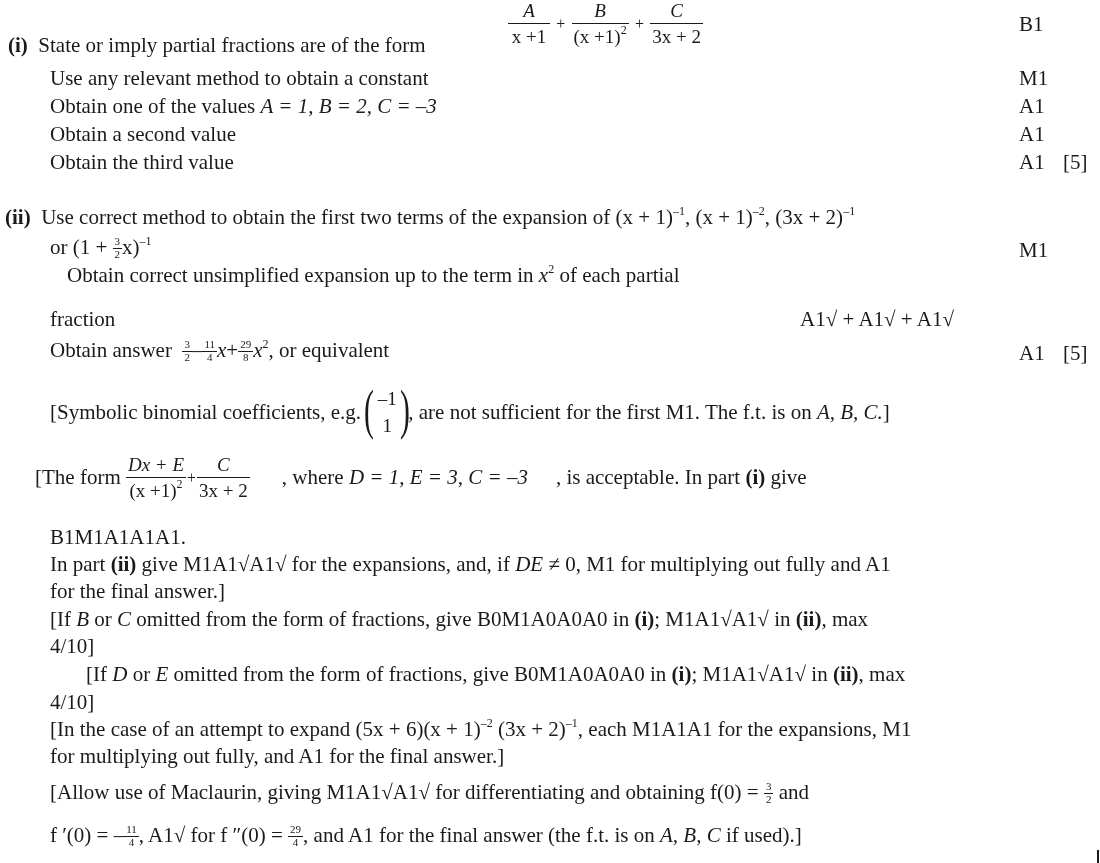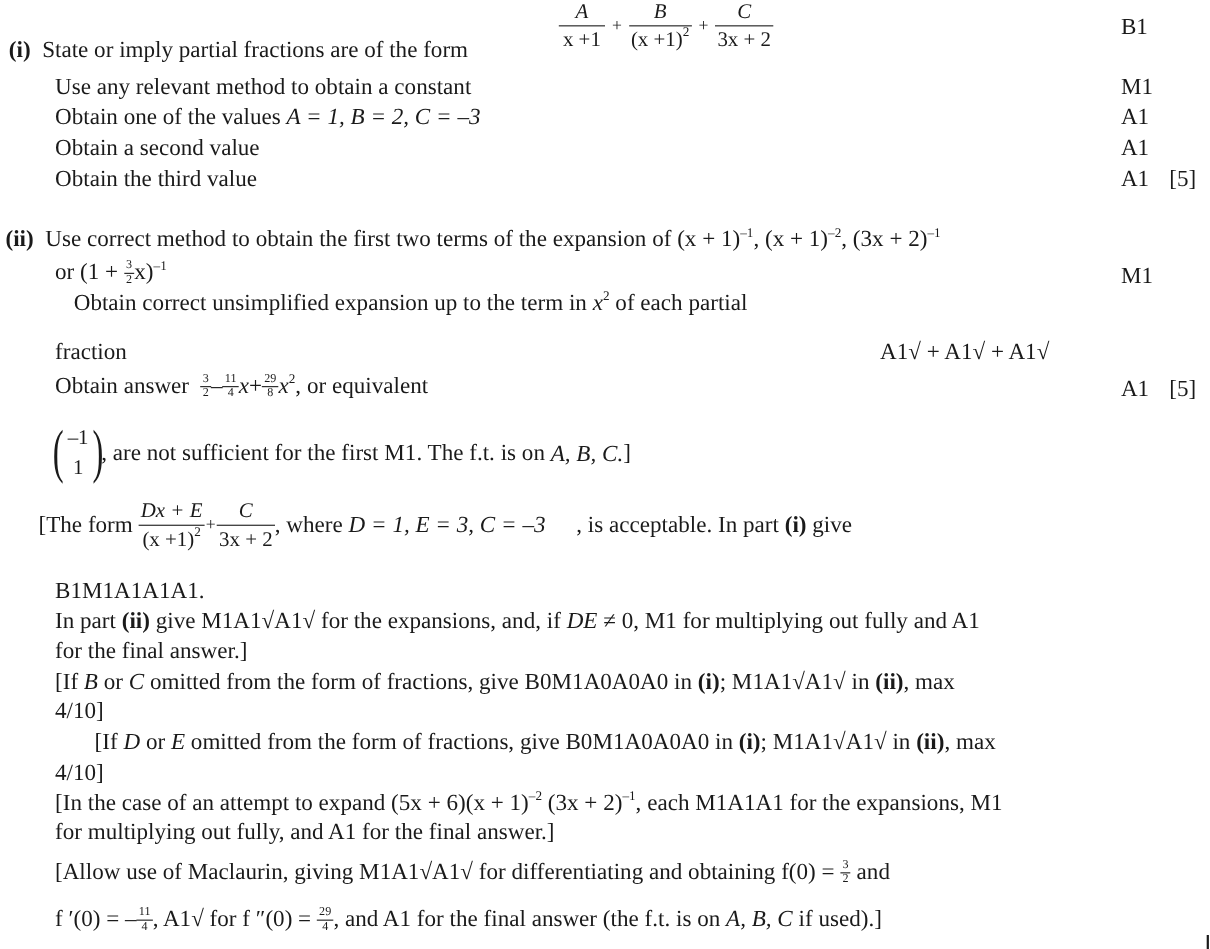--- a/index.html
+++ b/index.html
@@ -98,38 +98,39 @@
 <div class="abs" style="left:800px; top:309px;">A1√ + A1√ + A1√</div>
 
 <div class="abs" style="left:50px; top:340px;">
   <span>Obtain answer</span>&nbsp;
   <span class="frac small"><span class="num">3</span><span class="den">2</span></span><span>–</span><span class="frac small"><span class="num">11</span><span class="den">4</span></span><span class="i">x</span><span>+</span><span class="frac small"><span class="num">29</span><span class="den">8</span></span><span class="i">x</span><sup>2</sup><span>, or equivalent</span>
 </div>
 <div class="abs" style="left:1019px; top:343px;">A1</div>
 <div class="abs" style="left:1063px; top:343px;">[5]</div>
 
 <div class="abs" style="left:50px; top:387px;">
+  <span style="vertical-align:middle;">[Symbolic binomial coefficients, e.g.</span>
   <span class="binom">
     <span class="paren lp">(</span>
     <span class="top">–1</span>
     <span class="bot">1</span>
     <span class="paren rp">)</span>
   </span><span style="vertical-align:middle;">, are not sufficient for the first M1.  The f.t. is on</span>
   <span class="i" style="vertical-align:middle;margin-top:20px;">A, B, C.</span><span style="vertical-align:middle;">]</span>
 </div>
 
 <div class="abs" style="left:35px; top:455px;">
   <span style="vertical-align:middle;">[The form</span>
   <span class="frac big">
     <span class="num i">Dx + E</span>
     <span class="den"><span>(x +1)</span><sup>2</sup></span>
   </span><span class="plus">+</span><span class="frac big">
     <span class="num i">C</span>
     <span class="den">3x + 2</span>
-  </span><span style="vertical-align:middle;">, where</span>
+  </span><span style="vertical-align:middle;margin-left:32px;">, where</span>
   <span class="i" style="vertical-align:middle;">D = 1, E = 3, C = –3</span><span style="vertical-align:middle;margin-left:28px;">, is acceptable.  In part</span>
   <span class="b" style="vertical-align:middle;">(i)</span>
   <span style="vertical-align:middle;">give</span>
 </div>
 
 <div class="abs" style="left:50px; top:527px;">B1M1A1A1A1.</div>
 
 <div class="abs" style="left:50px; top:554px;">
   <span>In part </span><span class="b">(ii)</span><span> give M1A1√A1√ for the expansions, and, if </span><span class="i">DE</span><span> ≠ 0, M1 for multiplying out fully and A1</span>
 </div>

